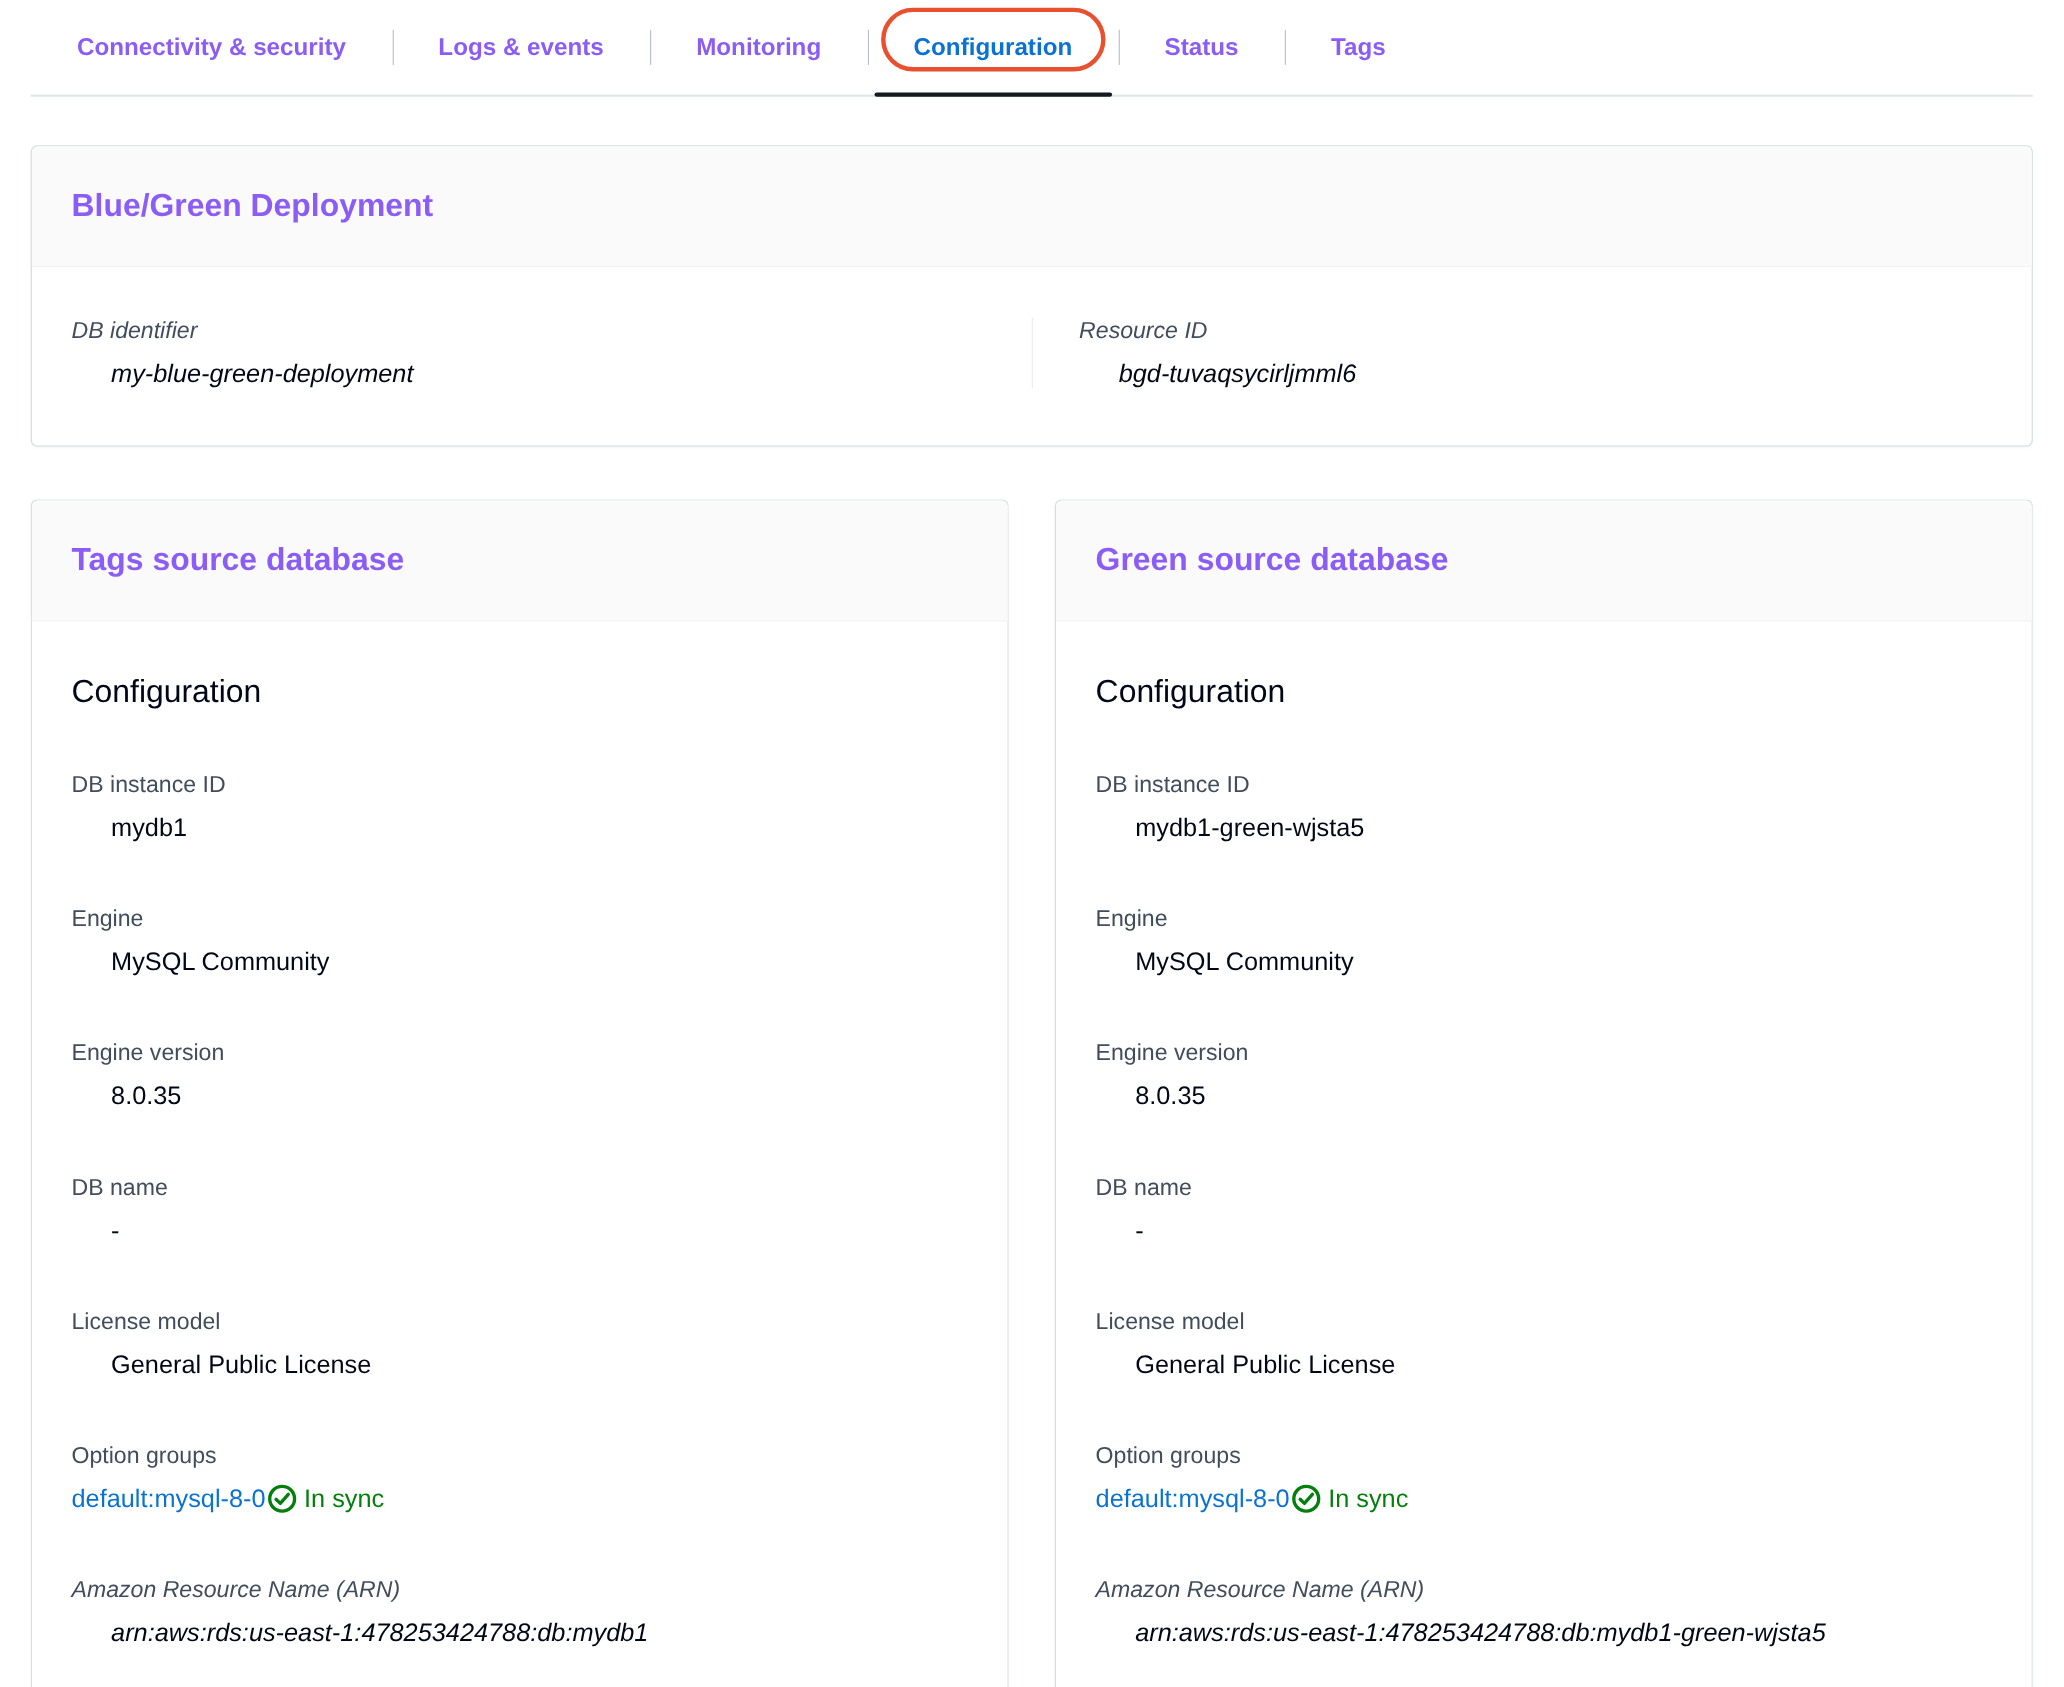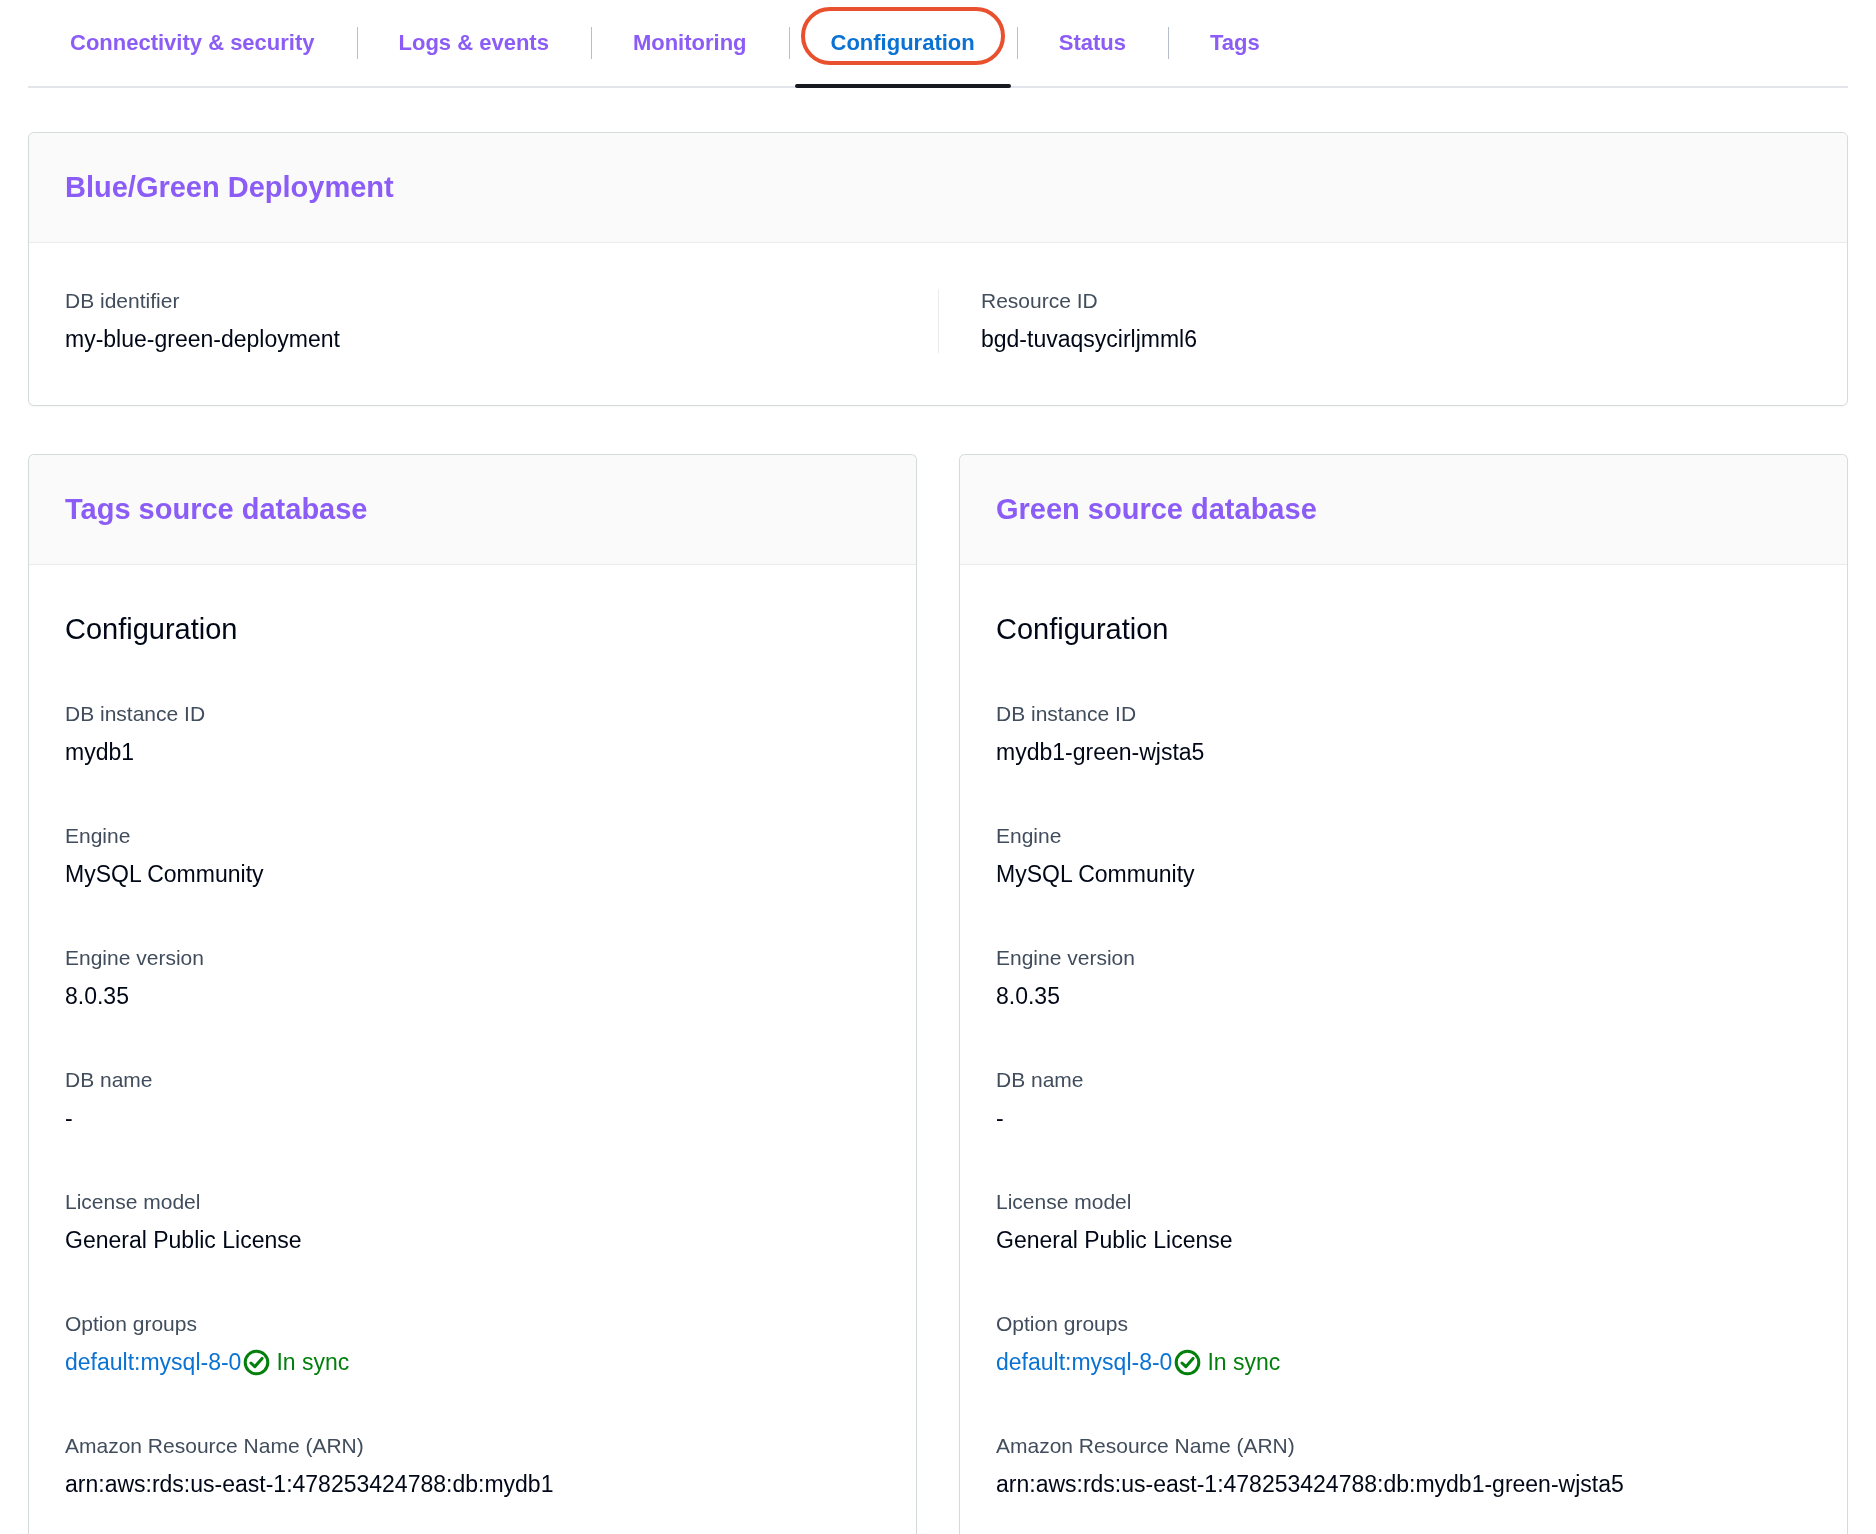--- a/index.html
+++ b/index.html
@@ -88,29 +88,30 @@
     display: grid;
     grid-template-columns: 1fr 1fr;
     padding: 46px 36px 52px;
   }
   .kv-col.divided {
     border-left: 1px solid #e9ebed;
     padding-left: 42px;
   }
 
   .field { margin-bottom: 58px; }
-  .field:last-child { margin-bottom: 0; }
+  .field:last-child { margin-bottom: 0; font-style: italic; }
   .field-label {
     font-size: 21px;
     color: #414d5c;
     margin-bottom: 13px;
   }
   .field-value {
     font-size: 23px;
     color: #000716;
+    margin-left: 36px;
   }
 
   
   .db-grid {
     display: grid;
     grid-template-columns: 1fr 1fr;
     gap: 42px;
     margin: 48px 28px 0;
   }
   .db-card { min-height: 1120px; border-radius: 6px 6px 0 0; border-bottom: none; }

